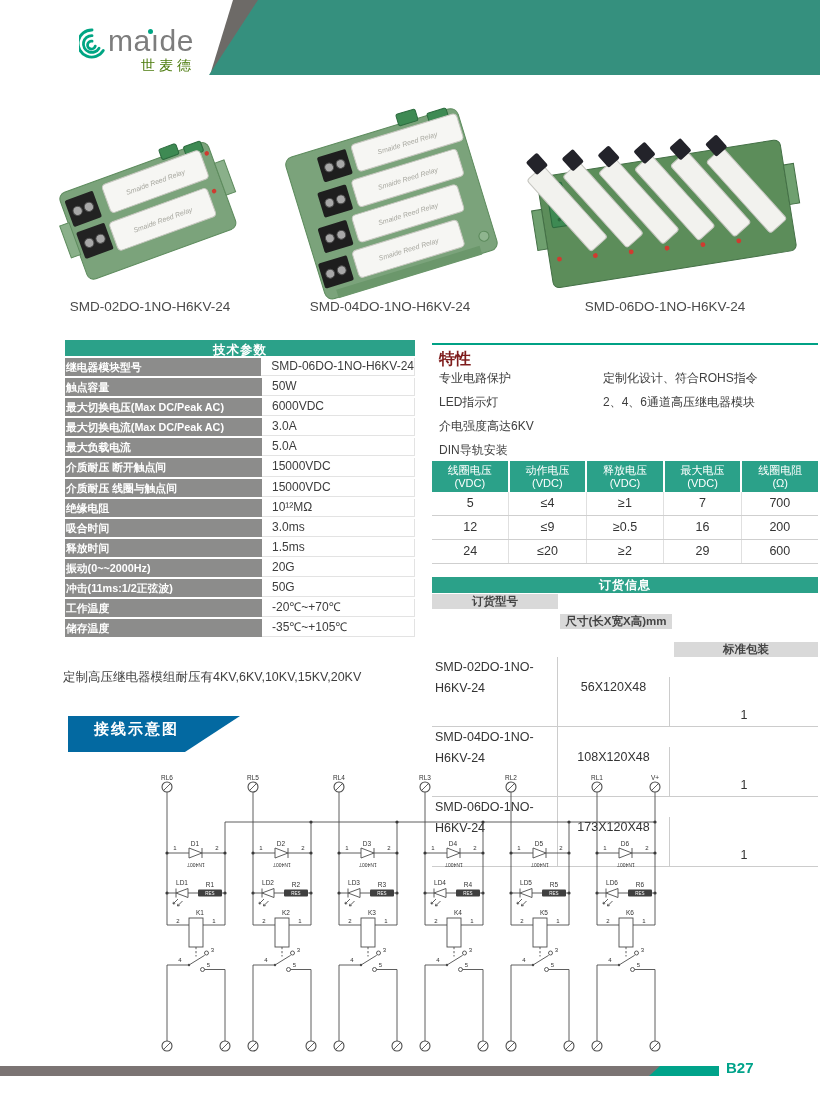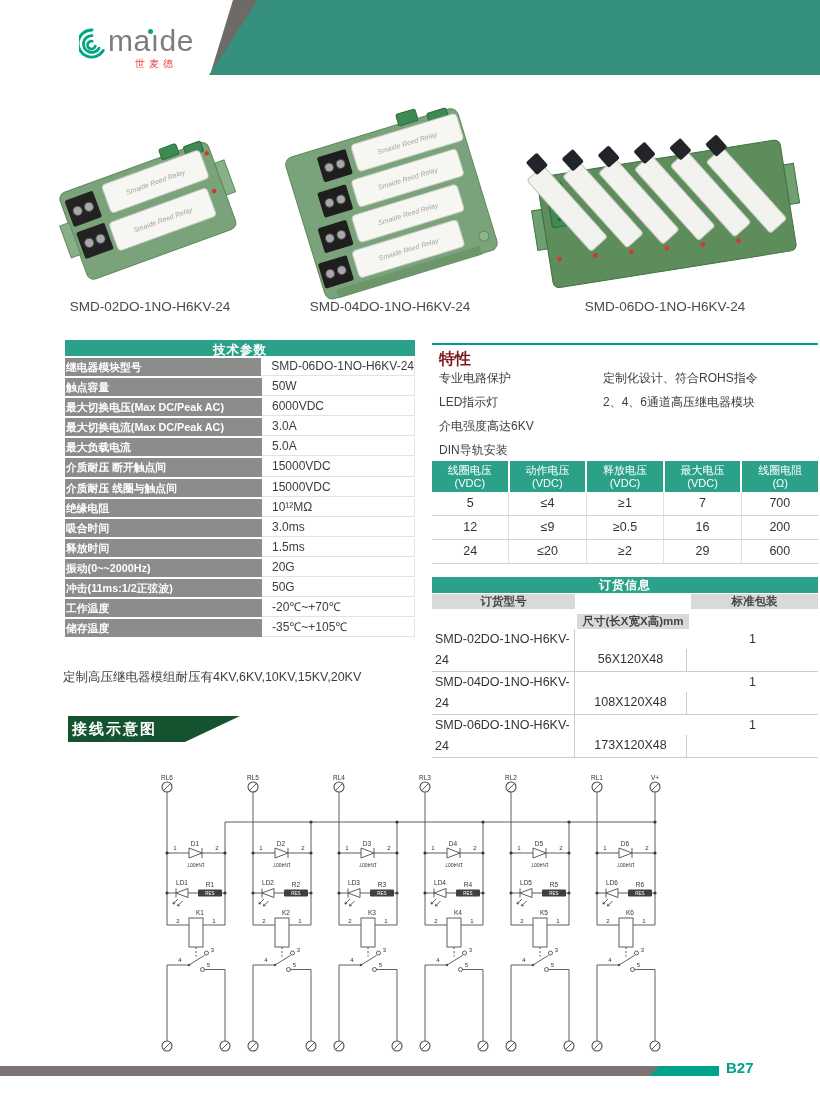--- a/index.html
+++ b/index.html
@@ -8,21 +8,21 @@
   
   .banner-teal{position:absolute;left:0;top:0;width:820px;height:75px;background:#35907e;
     clip-path:polygon(258px 0,820px 0,820px 75px,209px 75px);}
   .banner-gray{position:absolute;left:0;top:0;width:820px;height:75px;background:#6d6a67;
     clip-path:polygon(233px 0,259px 0,210px 75px);}
   .header-title{position:absolute;top:26px;right:64px;color:#fff;font-size:24px;font-weight:bold;letter-spacing:1px;}
   .logo{position:absolute;left:79px;top:26px;width:130px;height:50px;}
   .logo-spiral{position:absolute;left:0;top:0;}
   .logo-text{position:absolute;left:29px;top:-2px;font-size:30px;color:#7d7d7d;font-weight:500;letter-spacing:.5px;}
   .logo-dot{position:absolute;left:69px;top:3px;width:5px;height:5px;border-radius:50%;background:#00a583;}
-  .logo-sub{position:absolute;left:56px;top:31px;font-size:10px;color:#ef4444;letter-spacing:4px;}
+  .logo-sub{position:absolute;left:62px;top:31px;font-size:14px;color:#4d7c0f;letter-spacing:4px;}
   
   .fig{position:absolute;}
   .fig svg{overflow:visible;}
   .caption{position:absolute;top:299px;text-align:center;font-size:13.5px;color:#4a4a4a;}
   
   .tech-table{position:absolute;left:65px;top:340px;width:350px;}
   .tt-title{height:16px;background:#2ba189;color:#fff;font-size:12.5px;font-weight:bold;text-align:center;line-height:20px;letter-spacing:1px;}
   .t-row{display:flex;height:18.1px;margin-top:2px;}
   .t-label{width:197px;background:#8c8c8b;color:#fff;font-weight:bold;font-size:10.8px;line-height:18.1px;
     padding-left:1px;box-sizing:border-box;white-space:nowrap;overflow:hidden;}
@@ -42,25 +42,25 @@
   .c-cell{flex:1;text-align:center;color:#333;font-size:12.5px;line-height:23px;border-right:1px solid #e0e0e0;}
   .c-cell:last-child{border-right:none;}
   
   .order-table{position:absolute;left:432px;top:577px;width:386px;}
   .o-title{height:16px;background:#2ba189;color:#fff;font-weight:bold;font-size:12px;text-align:center;line-height:16px;letter-spacing:1px;}
   .o-head{display:flex;gap:2px;margin-top:1px;}
   .o-hcell{background:#d9d9d9;color:#444;font-weight:bold;font-size:11.5px;text-align:center;height:15px;line-height:15px;}
   .o-row{display:flex;border-bottom:1px solid #ccc;}
   .o-cell{font-size:12.5px;color:#333;line-height:21px;text-align:center;border-right:1px solid #ccc;box-sizing:border-box;}
   .o-cell:last-child{border-right:none;}
-  .w1{width:143px;} .w2{width:112px;margin-top:20px;} .w3{flex:1;}
+  .w1{width:126px;} .w2{width:112px;margin-top:20px;} .w3{flex:1;margin-top:48px;}
   .o-row .w1{text-align:left;padding-left:3px;}
   
-  .wire-banner{position:absolute;left:68px;top:716px;width:172px;height:26px;background:#14532d;color:#fff;
-    font-weight:bold;font-size:15px;line-height:26px;padding-left:4px;box-sizing:border-box;letter-spacing:2px;
+  .wire-banner{position:absolute;left:68px;top:716px;width:172px;height:36px;background:#0369a1;color:#fff;
+    font-weight:bold;font-size:15px;line-height:26px;padding-left:26px;box-sizing:border-box;letter-spacing:2px;
     clip-path:polygon(0 0,100% 0,68% 100%,0 100%);}
   #schematic{position:absolute;left:120px;top:755px;}
   #schematic text{font-family:"Liberation Sans",sans-serif;}
   
   .foot-gray{position:absolute;left:0;top:1066px;width:660px;height:10px;background:#7b7473;}
   .foot-teal{position:absolute;left:649px;top:1066px;width:70px;height:10px;background:#00a38a;
     clip-path:polygon(11px 0,100% 0,100% 100%,0 100%);}
   .foot-code{position:absolute;left:726px;top:1059px;font-size:15px;font-weight:bold;color:#00a38a;}
 </style>
 </head>

